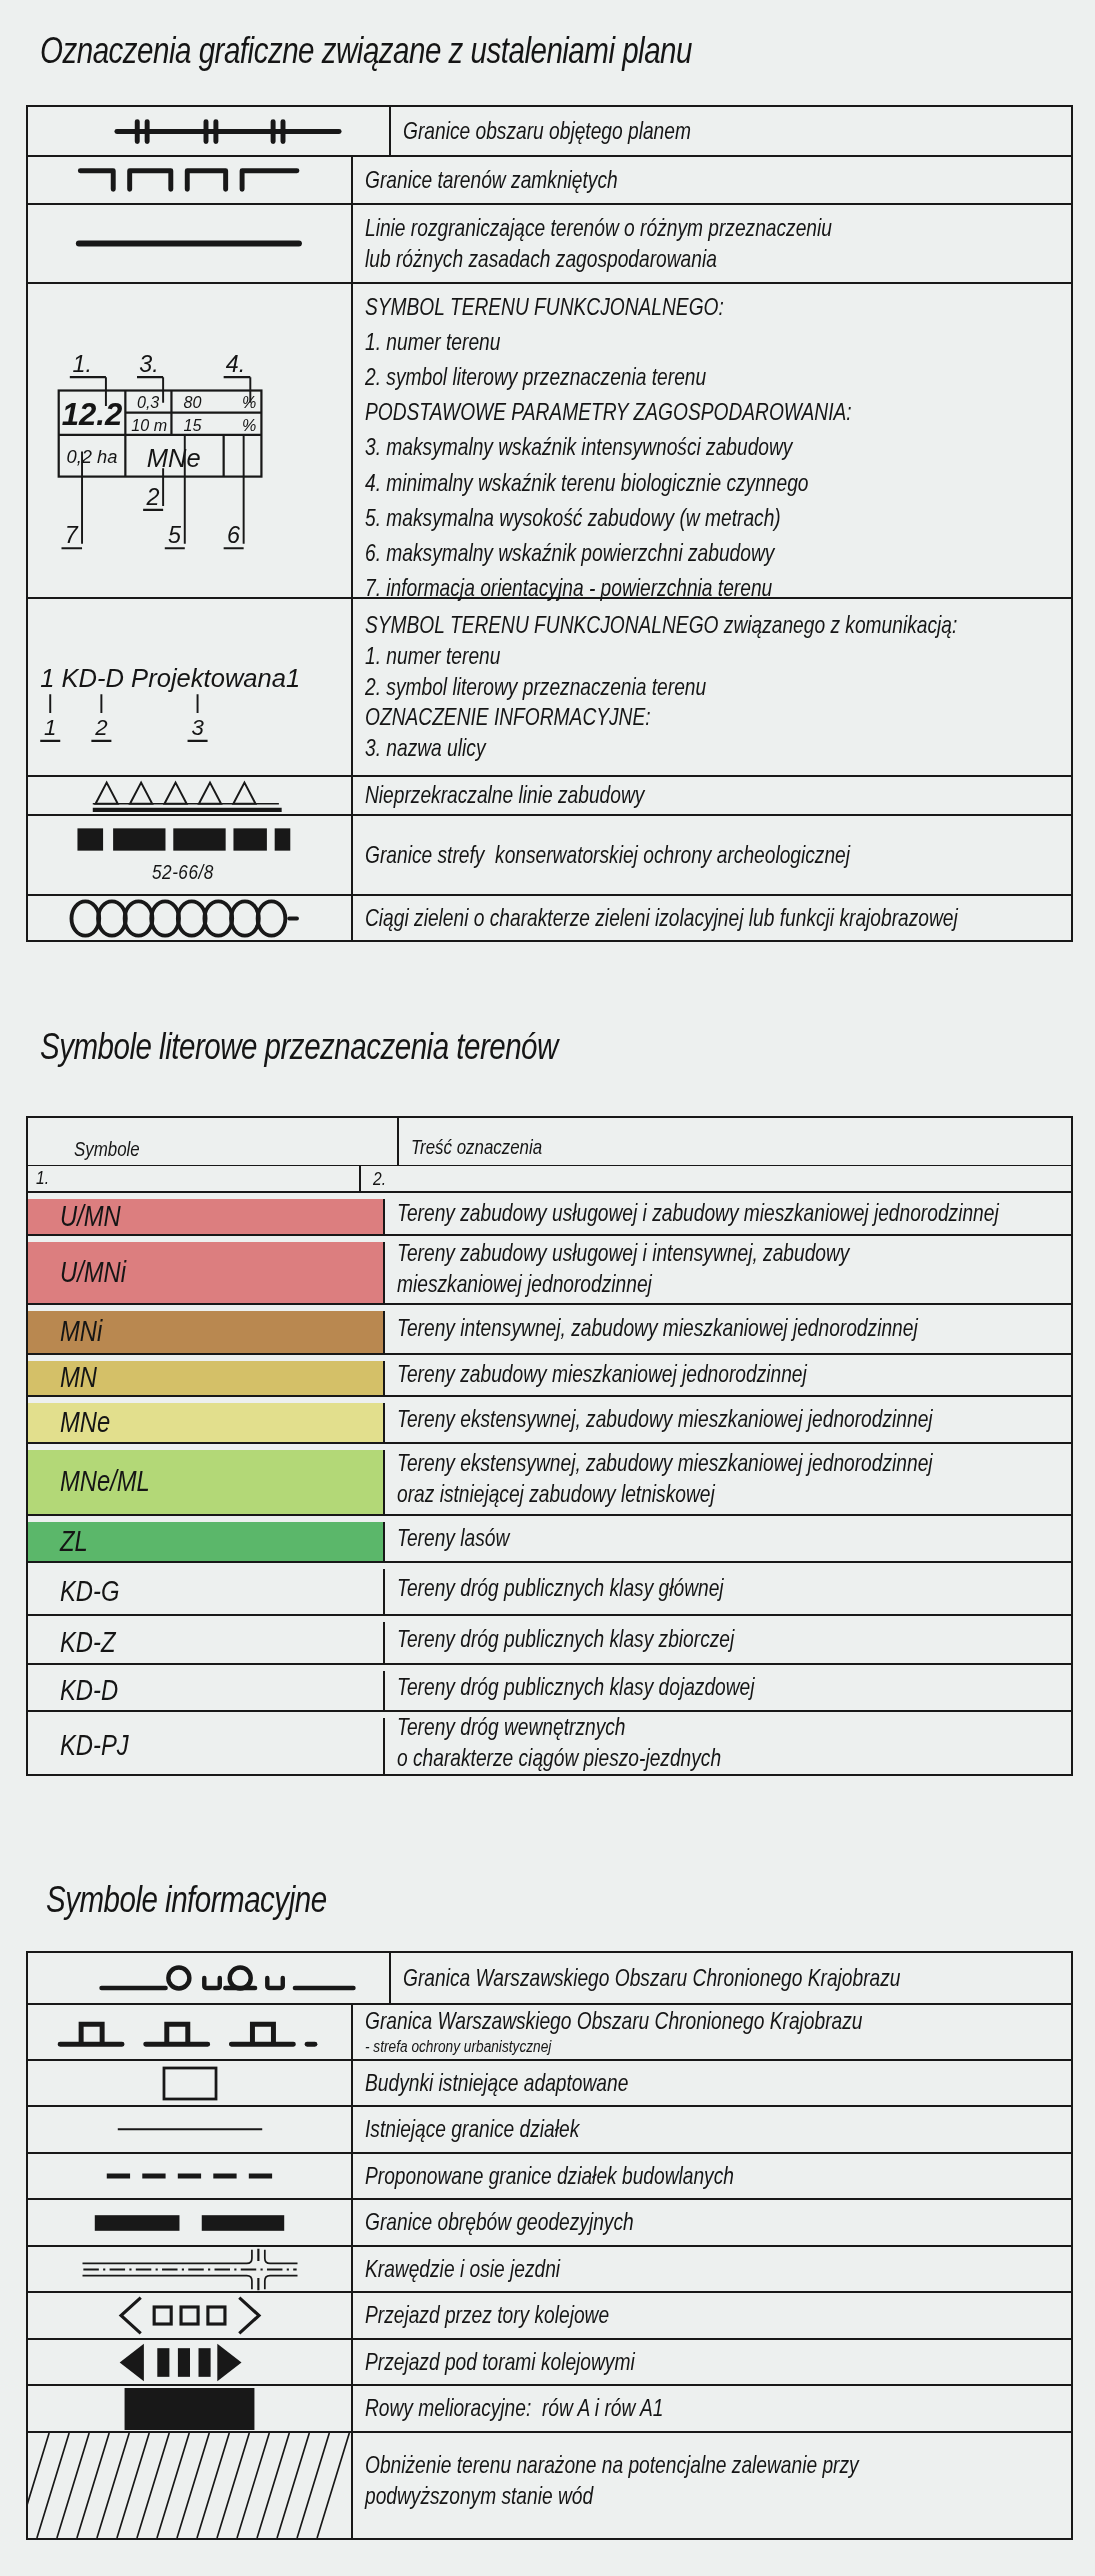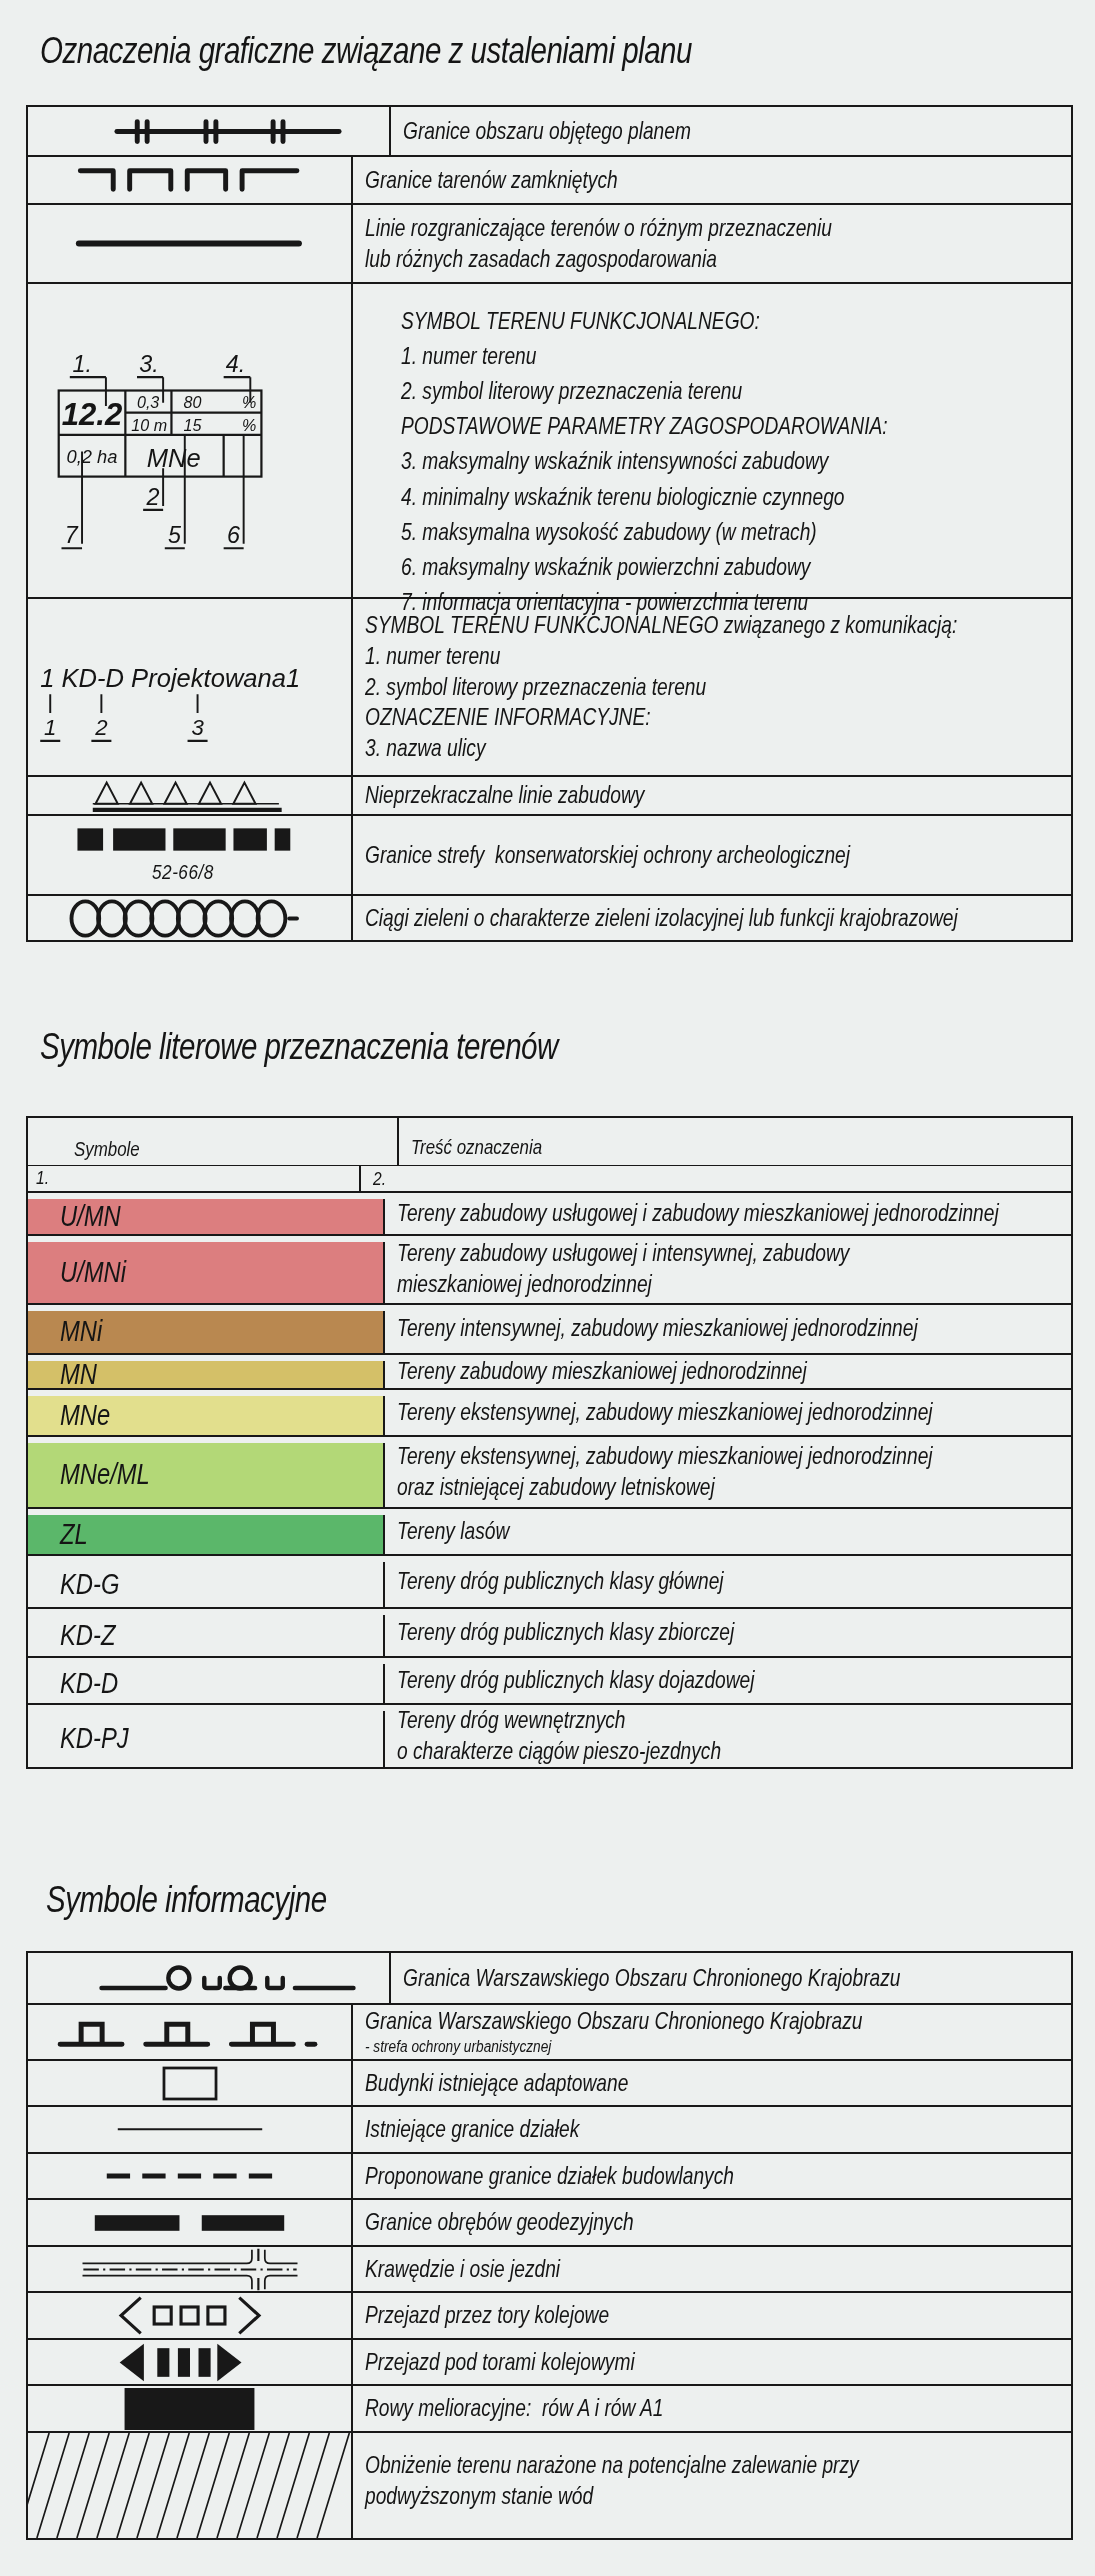--- a/index.html
+++ b/index.html
@@ -8,21 +8,21 @@
   .h{position:absolute;font-style:italic;font-size:36px;letter-spacing:-0.6px;white-space:nowrap;}
   .c{display:inline-block;transform:scaleX(.82);transform-origin:0 50%;white-space:pre;}
   .tbl{position:absolute;left:26px;width:1043px;border:2.2px solid #181818;background:#edf0ef;}
   .row{display:flex;border-top:2.8px solid #181818;box-sizing:border-box;}
   .row.first{border-top:none;padding-left:38px;}
   .row.thin{border-top-width:1.1px;}
   .sym{flex:0 0 323px;width:323px;border-right:2.2px solid #181818;position:relative;
        display:flex;align-items:center;justify-content:center;flex-direction:column;}
   .dsc{flex:1;display:flex;flex-direction:column;justify-content:center;
        padding-left:12.2px;font-style:italic;font-size:23.4px;line-height:1.32;}
-  .dsc.top{justify-content:flex-start;padding-top:20px;line-height:1.5;margin-left:36px;}
+  .dsc.top{justify-content:flex-start;padding-top:6px;line-height:1.5;}
   .dsc .small{font-size:16.7px;}
   .hdr{font-style:italic;font-size:20.6px;justify-content:flex-end;padding-bottom:4.4px;}
   .symhdr{align-items:flex-start;justify-content:flex-end;padding:0 0 4.4px 7.8px;
           font-style:italic;font-size:20.6px;}
   .symnum{align-items:flex-start;justify-content:center;padding-left:7.8px;
           font-style:italic;font-size:19px;}
   .numcell{justify-content:center;font-size:19px;}
   .code{align-items:flex-start;justify-content:center;padding-left:32px;
         font-style:italic;font-size:29px;margin-top:6px;}
   svg{display:block;}
@@ -230,21 +230,21 @@
         </div>
     </div>
     <div class="row" style="height:50px">
       <div class="sym code" style="background-color: rgb(185, 136, 80);">
         <span class="c">MNi</span>
         </div>
       <div class="dsc">
         <div><span class="c">Tereny intensywnej, zabudowy mieszkaniowej jednorodzinnej</span></div>
         </div>
     </div>
-    <div class="row" style="height:35px">
+    <div class="row" style="height:42px">
       <div class="sym code" style="background-color: rgb(212, 192, 104);">
         <span class="c">MN</span>
         </div>
       <div class="dsc">
         <div><span class="c">Tereny zabudowy mieszkaniowej jednorodzinnej</span></div>
         </div>
     </div>
     <div class="row" style="height:47px">
       <div class="sym code" style="background-color: rgb(226, 223, 141);">
         <span class="c">MNe</span>

